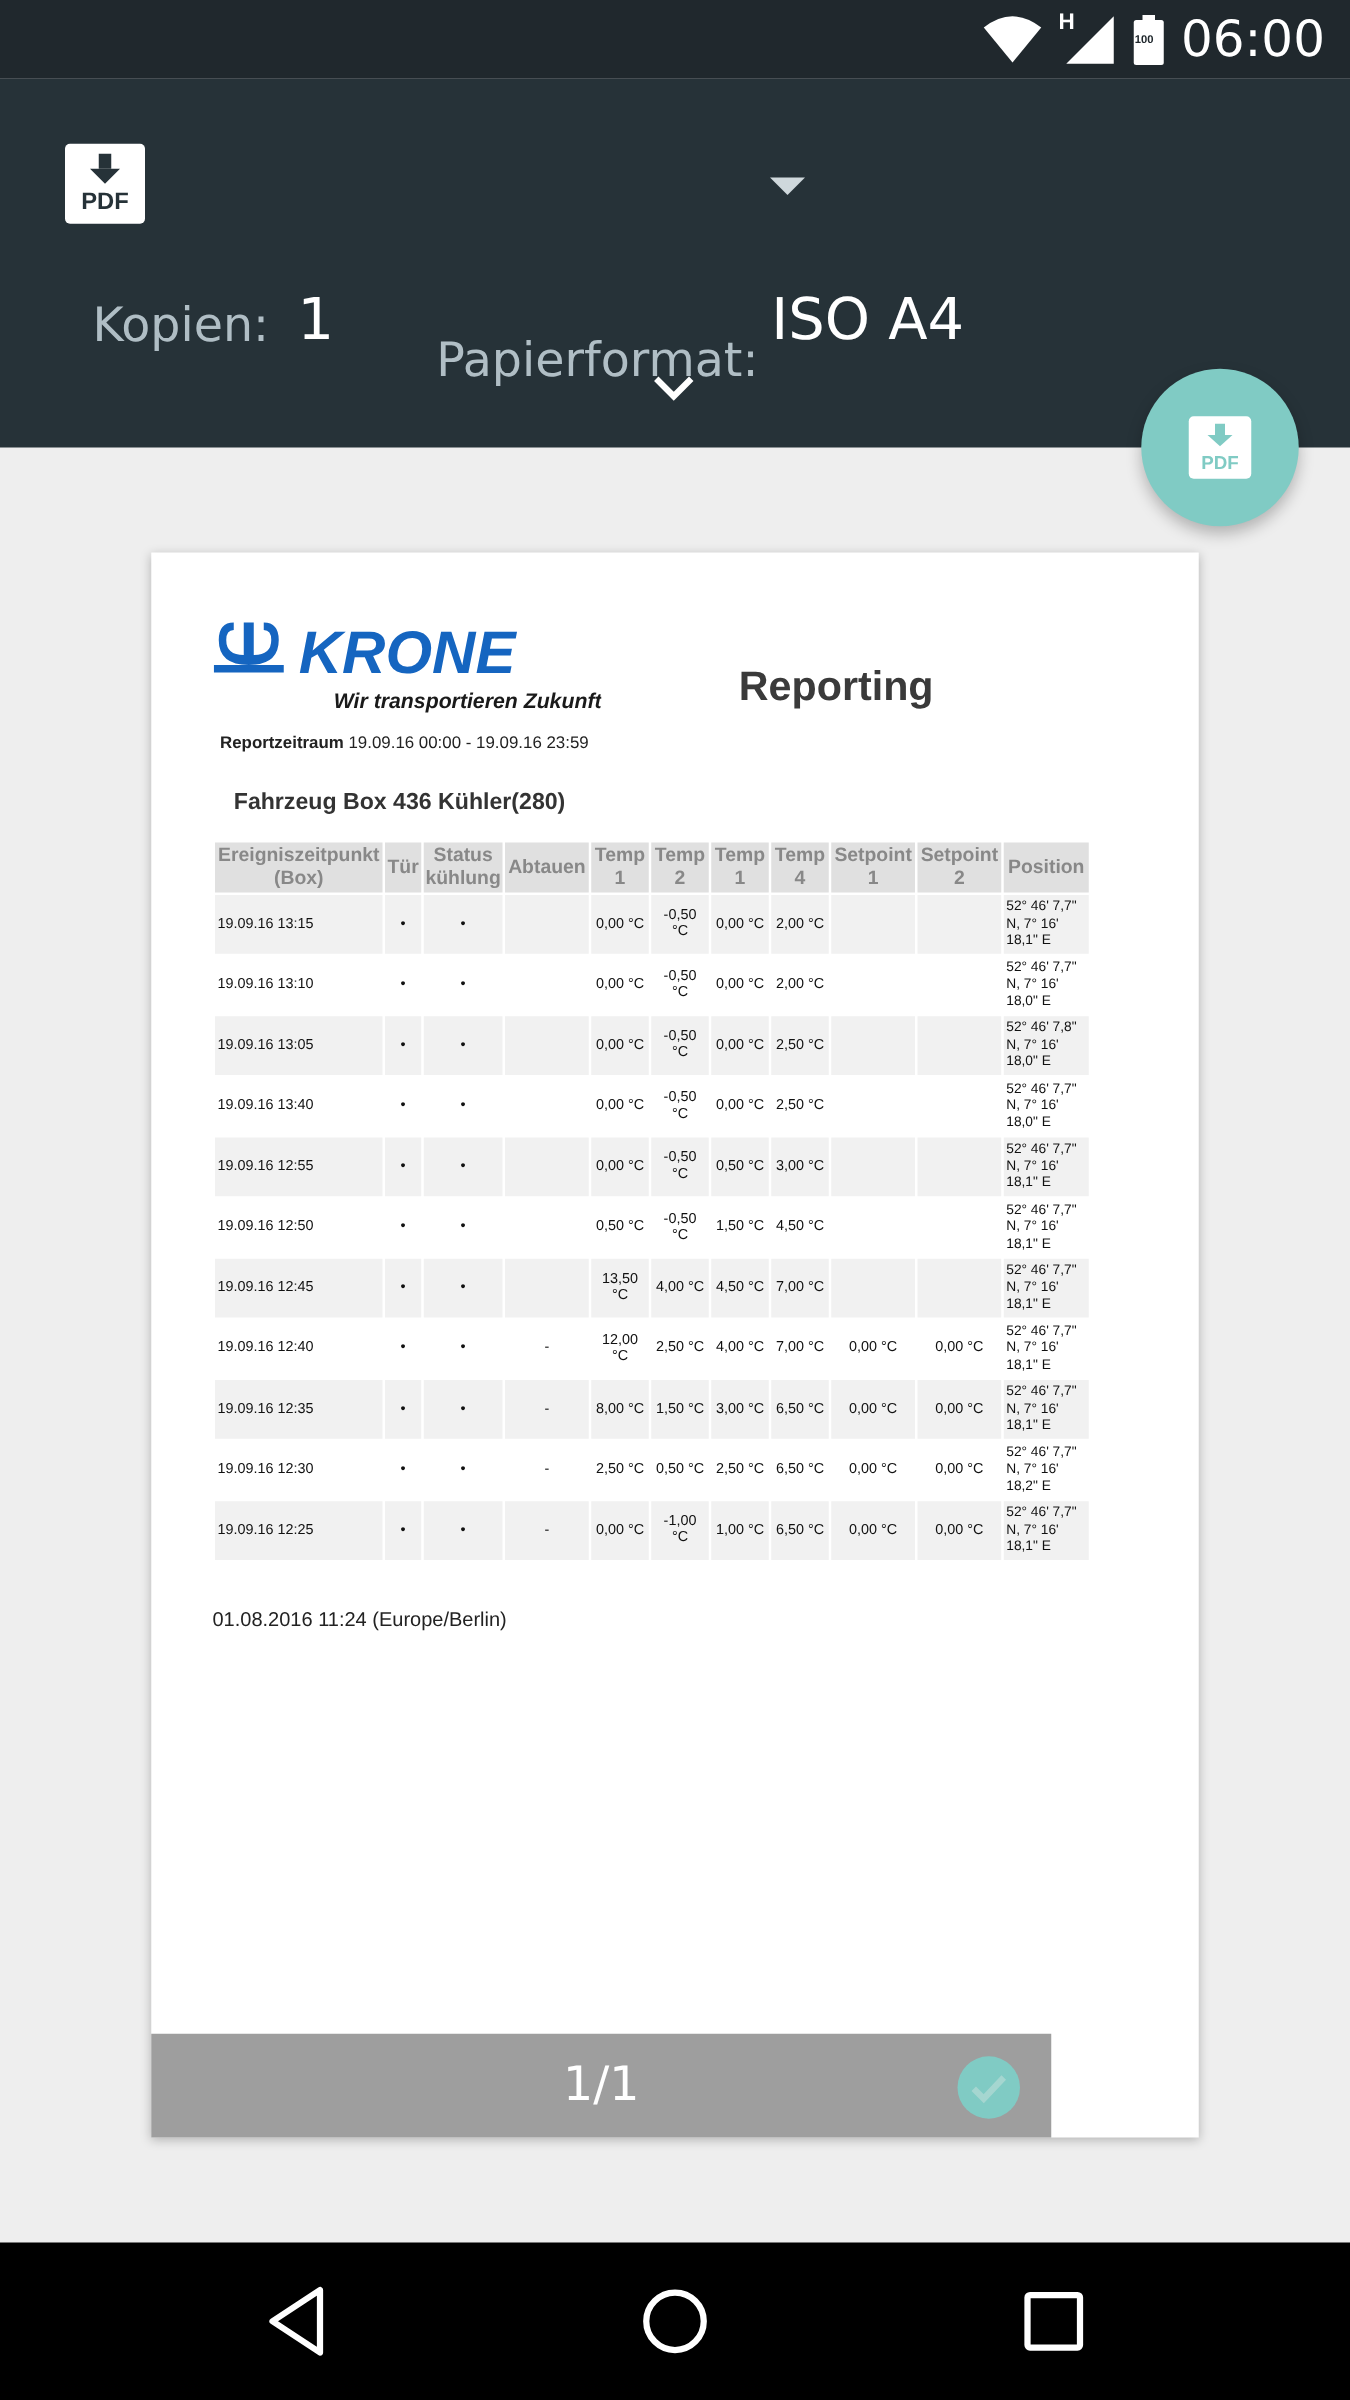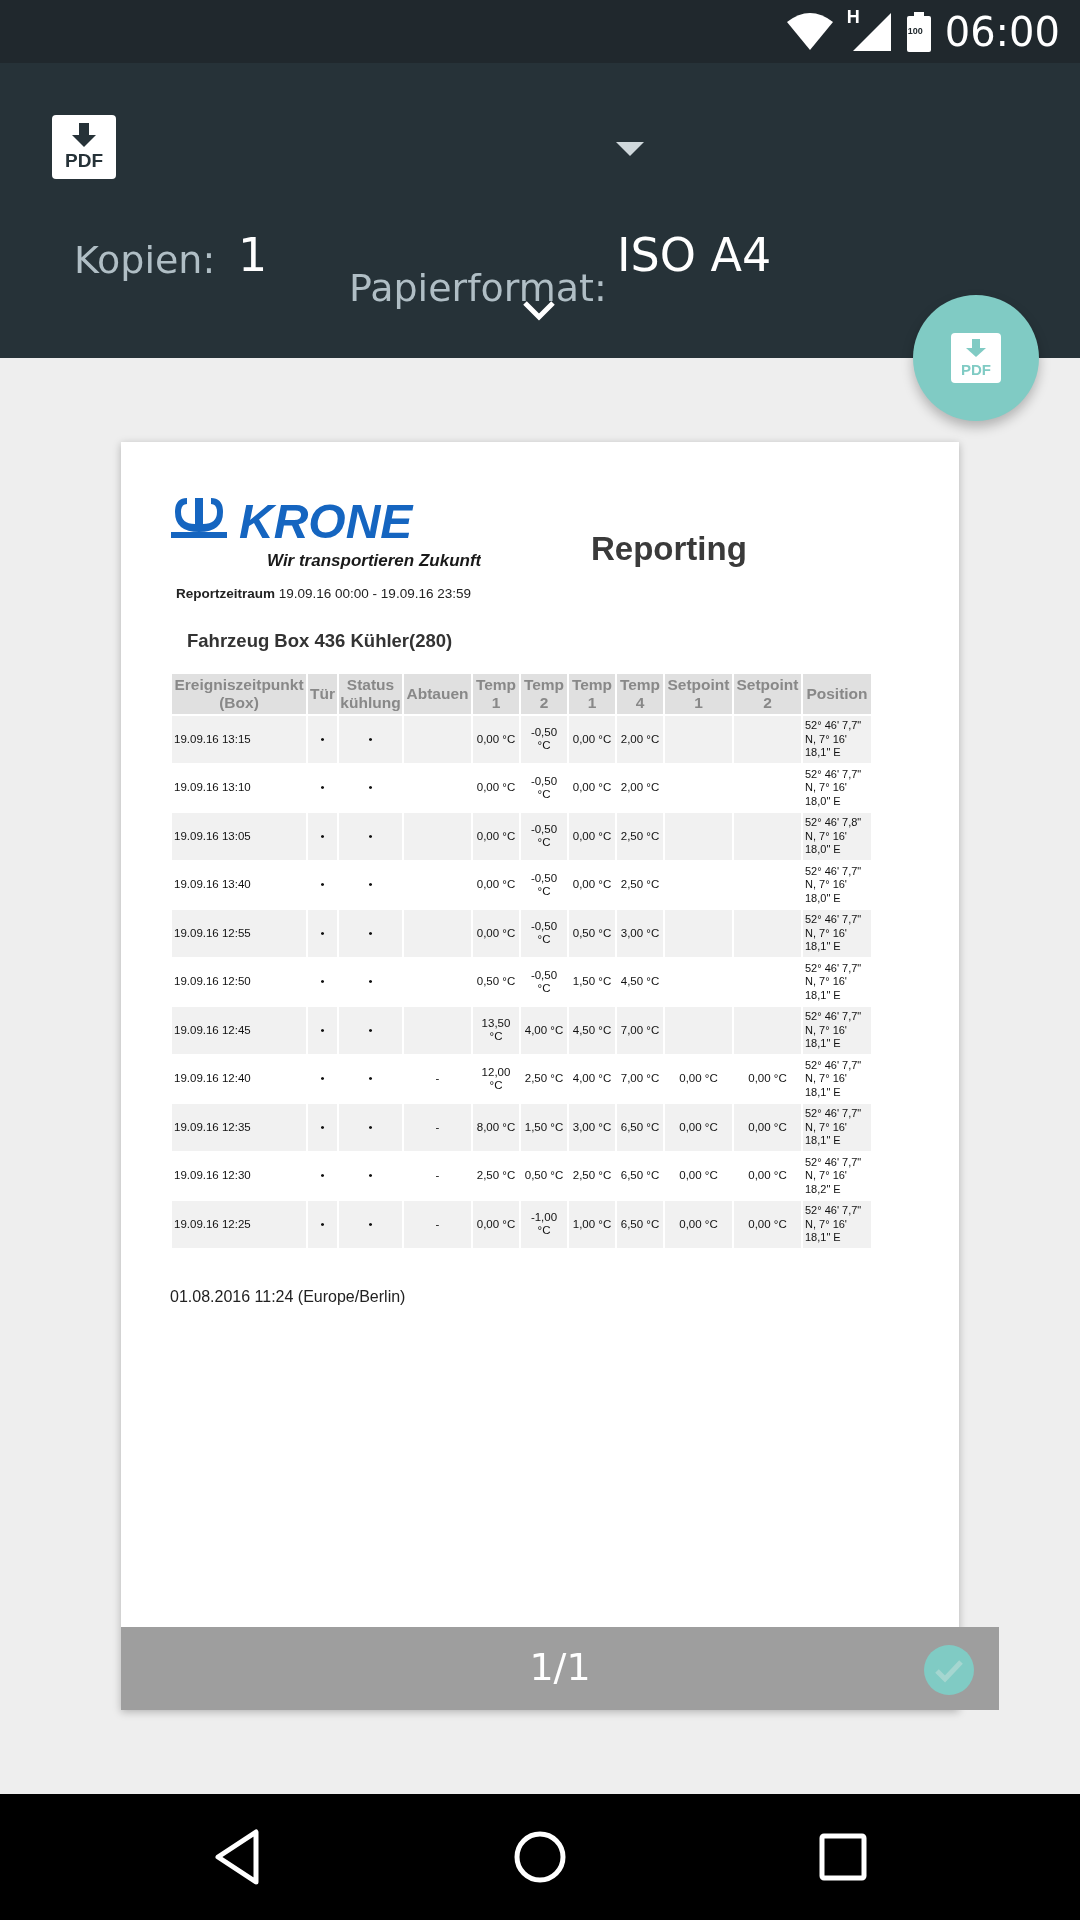--- a/index.html
+++ b/index.html
@@ -19,21 +19,21 @@
   .opt-label { position: absolute; top: 175px; font-size: 38px; color: #b0bec5; font-family: "DejaVu Sans", sans-serif; }
   .opt-value { position: absolute; top: 165px; font-size: 46px; color: #fff; font-family: "DejaVu Sans", sans-serif; }
   .expand-chevron { position: absolute; left: 521px; top: 234px; width: 36px; height: 28px; }
 
   
   .fab { position: absolute; left: 913px; top: 295px; width: 126px; height: 126px; border-radius: 50%; background: #80cbc4; box-shadow: 0 6px 12px rgba(0,0,0,0.25); z-index: 5; }
   .fab .doc { position: absolute; left: 38px; top: 38px; width: 50px; height: 50px; background: #fff; border-radius: 4px; }
 
   
   .page { position: absolute; left: 121px; top: 442px; width: 838px; height: 1268px; background: #fff; box-shadow: 0 2px 8px rgba(0,0,0,0.25); }
-  .page-footer { position: absolute; left: 0; bottom: 0; width: 878px; height: 83px; background: #9e9e9e; }
+  .page-footer { position: absolute; left: 0; bottom: 0; width: 720px; height: 83px; background: #9e9e9e; }
   .page-number { position: absolute; left: 0; width: 100%; text-align: center; top: 18px; font-size: 38px; color: #fff; font-family: "DejaVu Sans", sans-serif; }
   .page-check { position: absolute; right: 25px; top: 18px; width: 50px; height: 50px; border-radius: 50%; background: #80cbc4; }
 
   
   .logo { position: absolute; left: 50px; top: 52px; width: 310px; height: 80px; }
   .report-title { position: absolute; left: 470px; top: 88px; font-size: 33px; font-weight: bold; color: #3a3a3a; }
   .report-period { position: absolute; left: 55px; top: 144px; font-size: 13.5px; color: #222; }
   .report-period b { font-weight: bold; }
   .vehicle { position: absolute; left: 66px; top: 188px; font-size: 18.5px; font-weight: bold; color: #333; }
 

